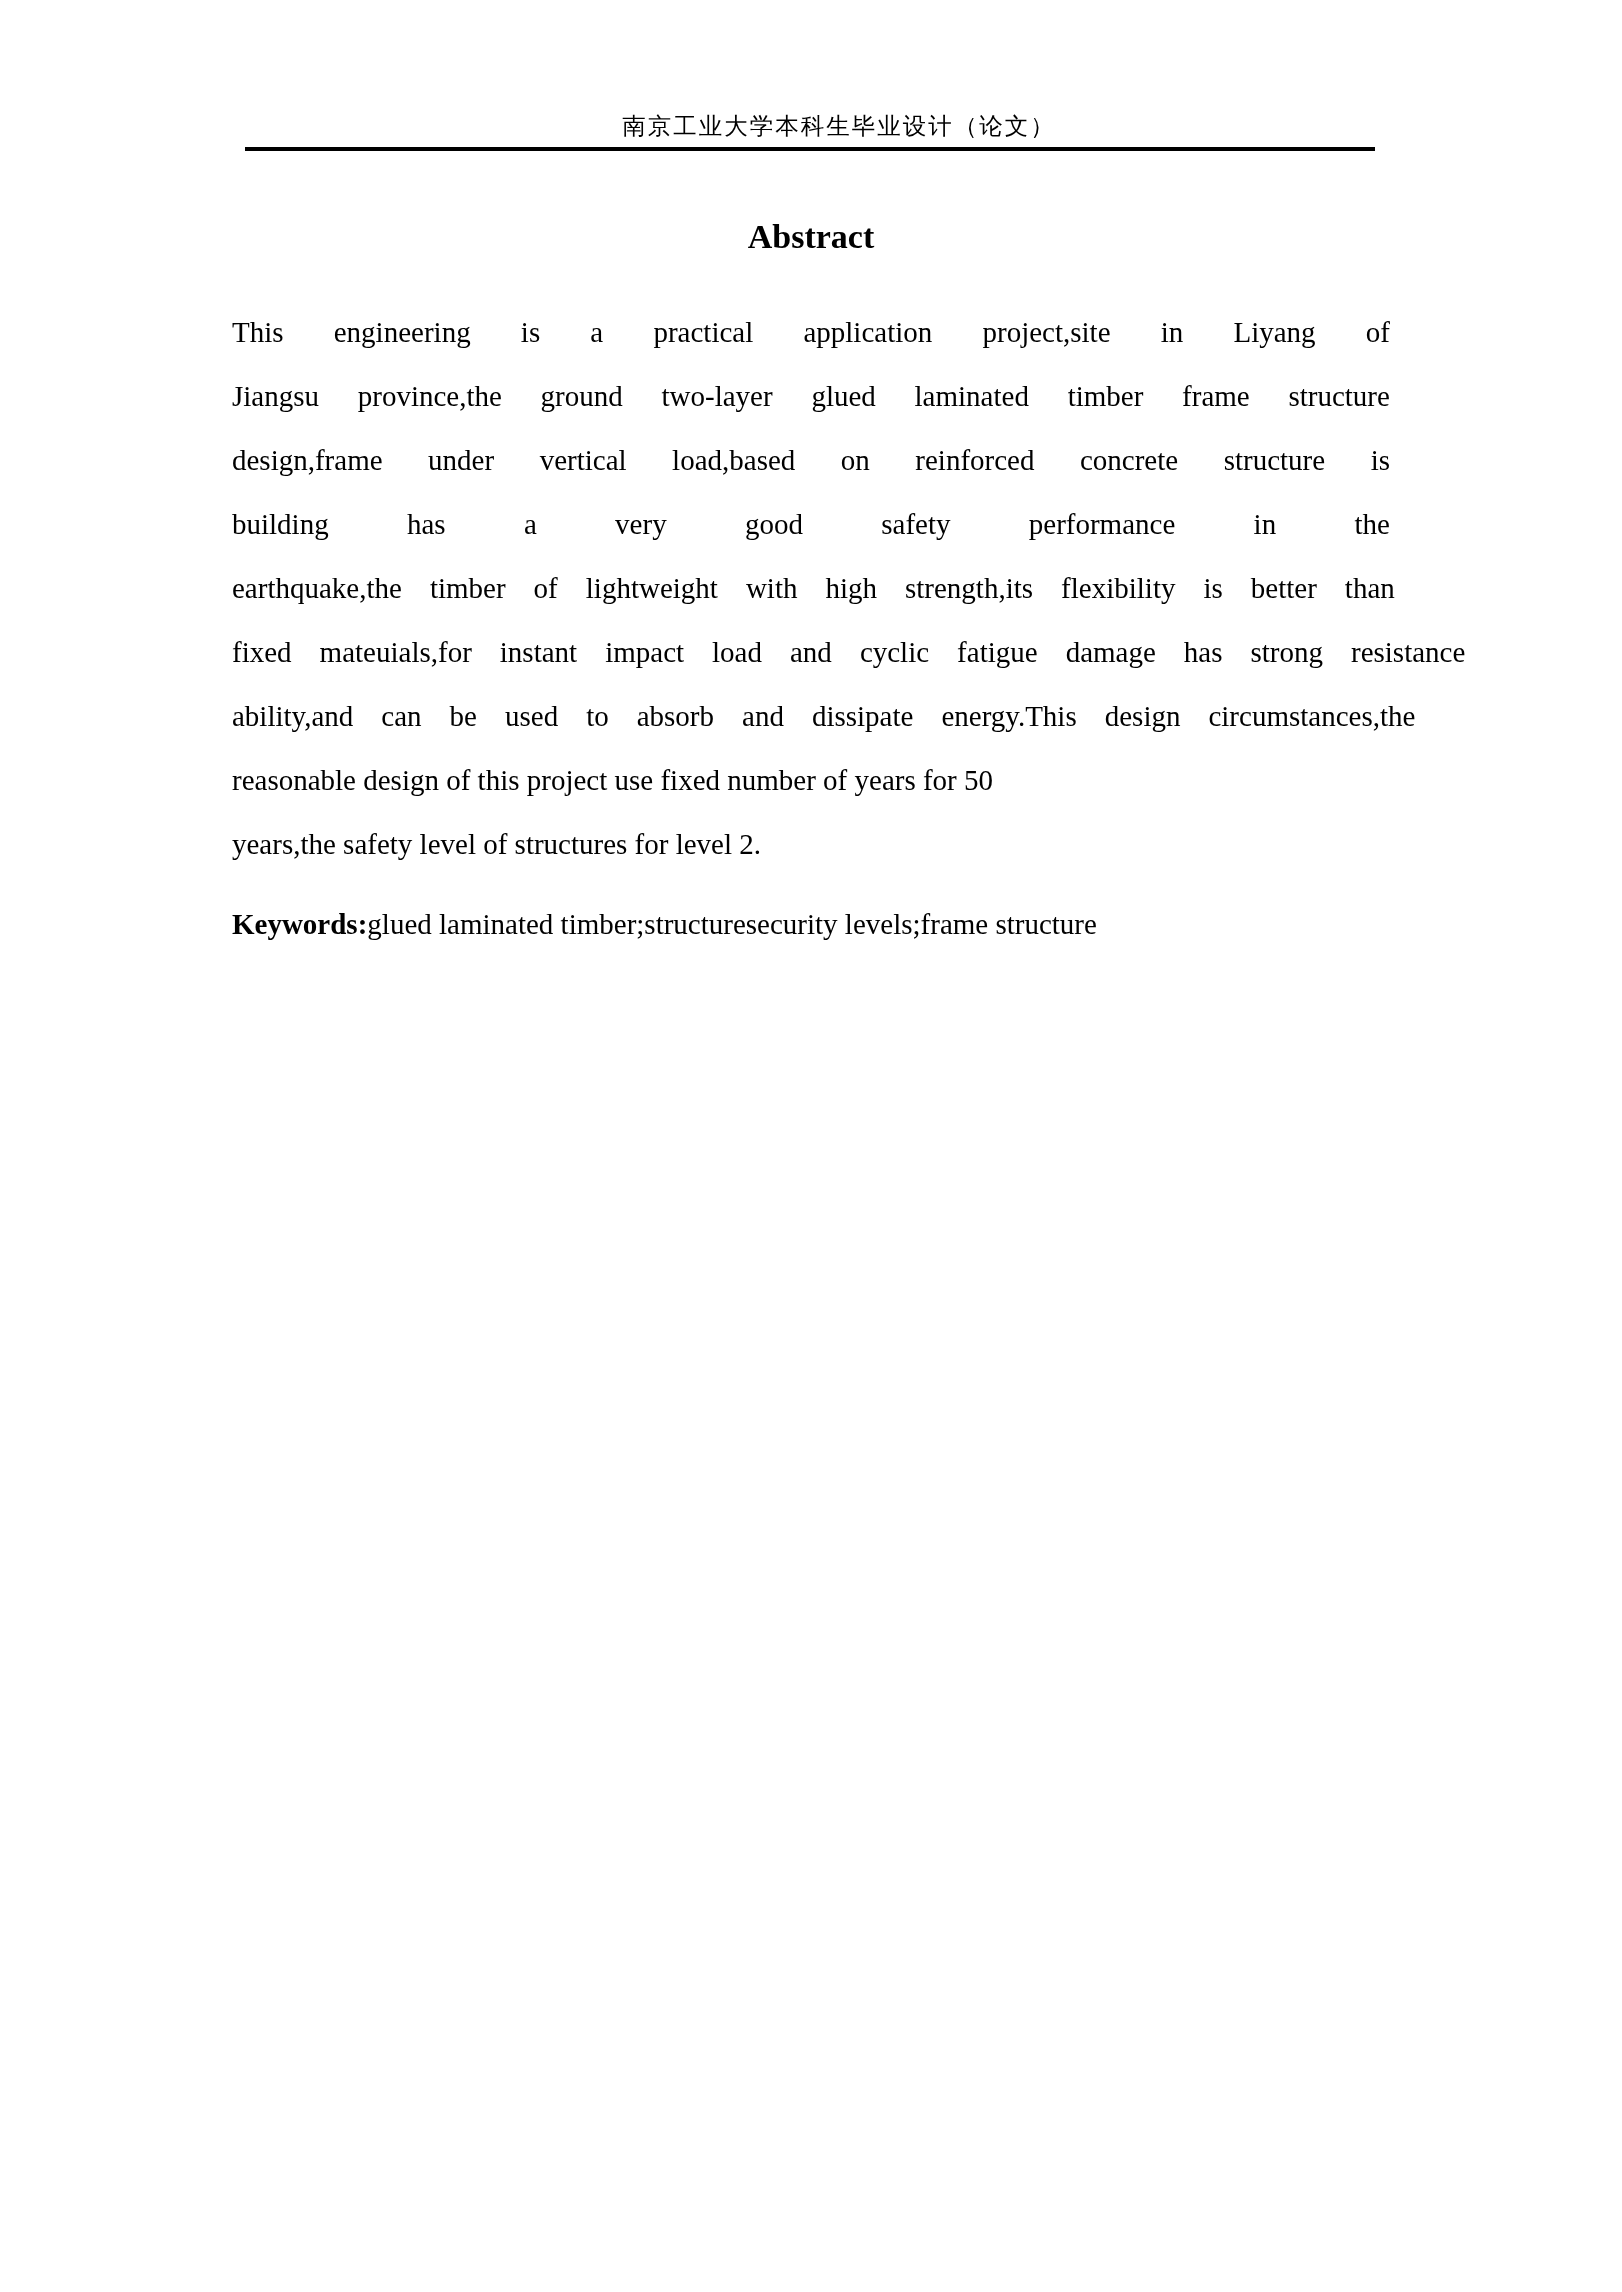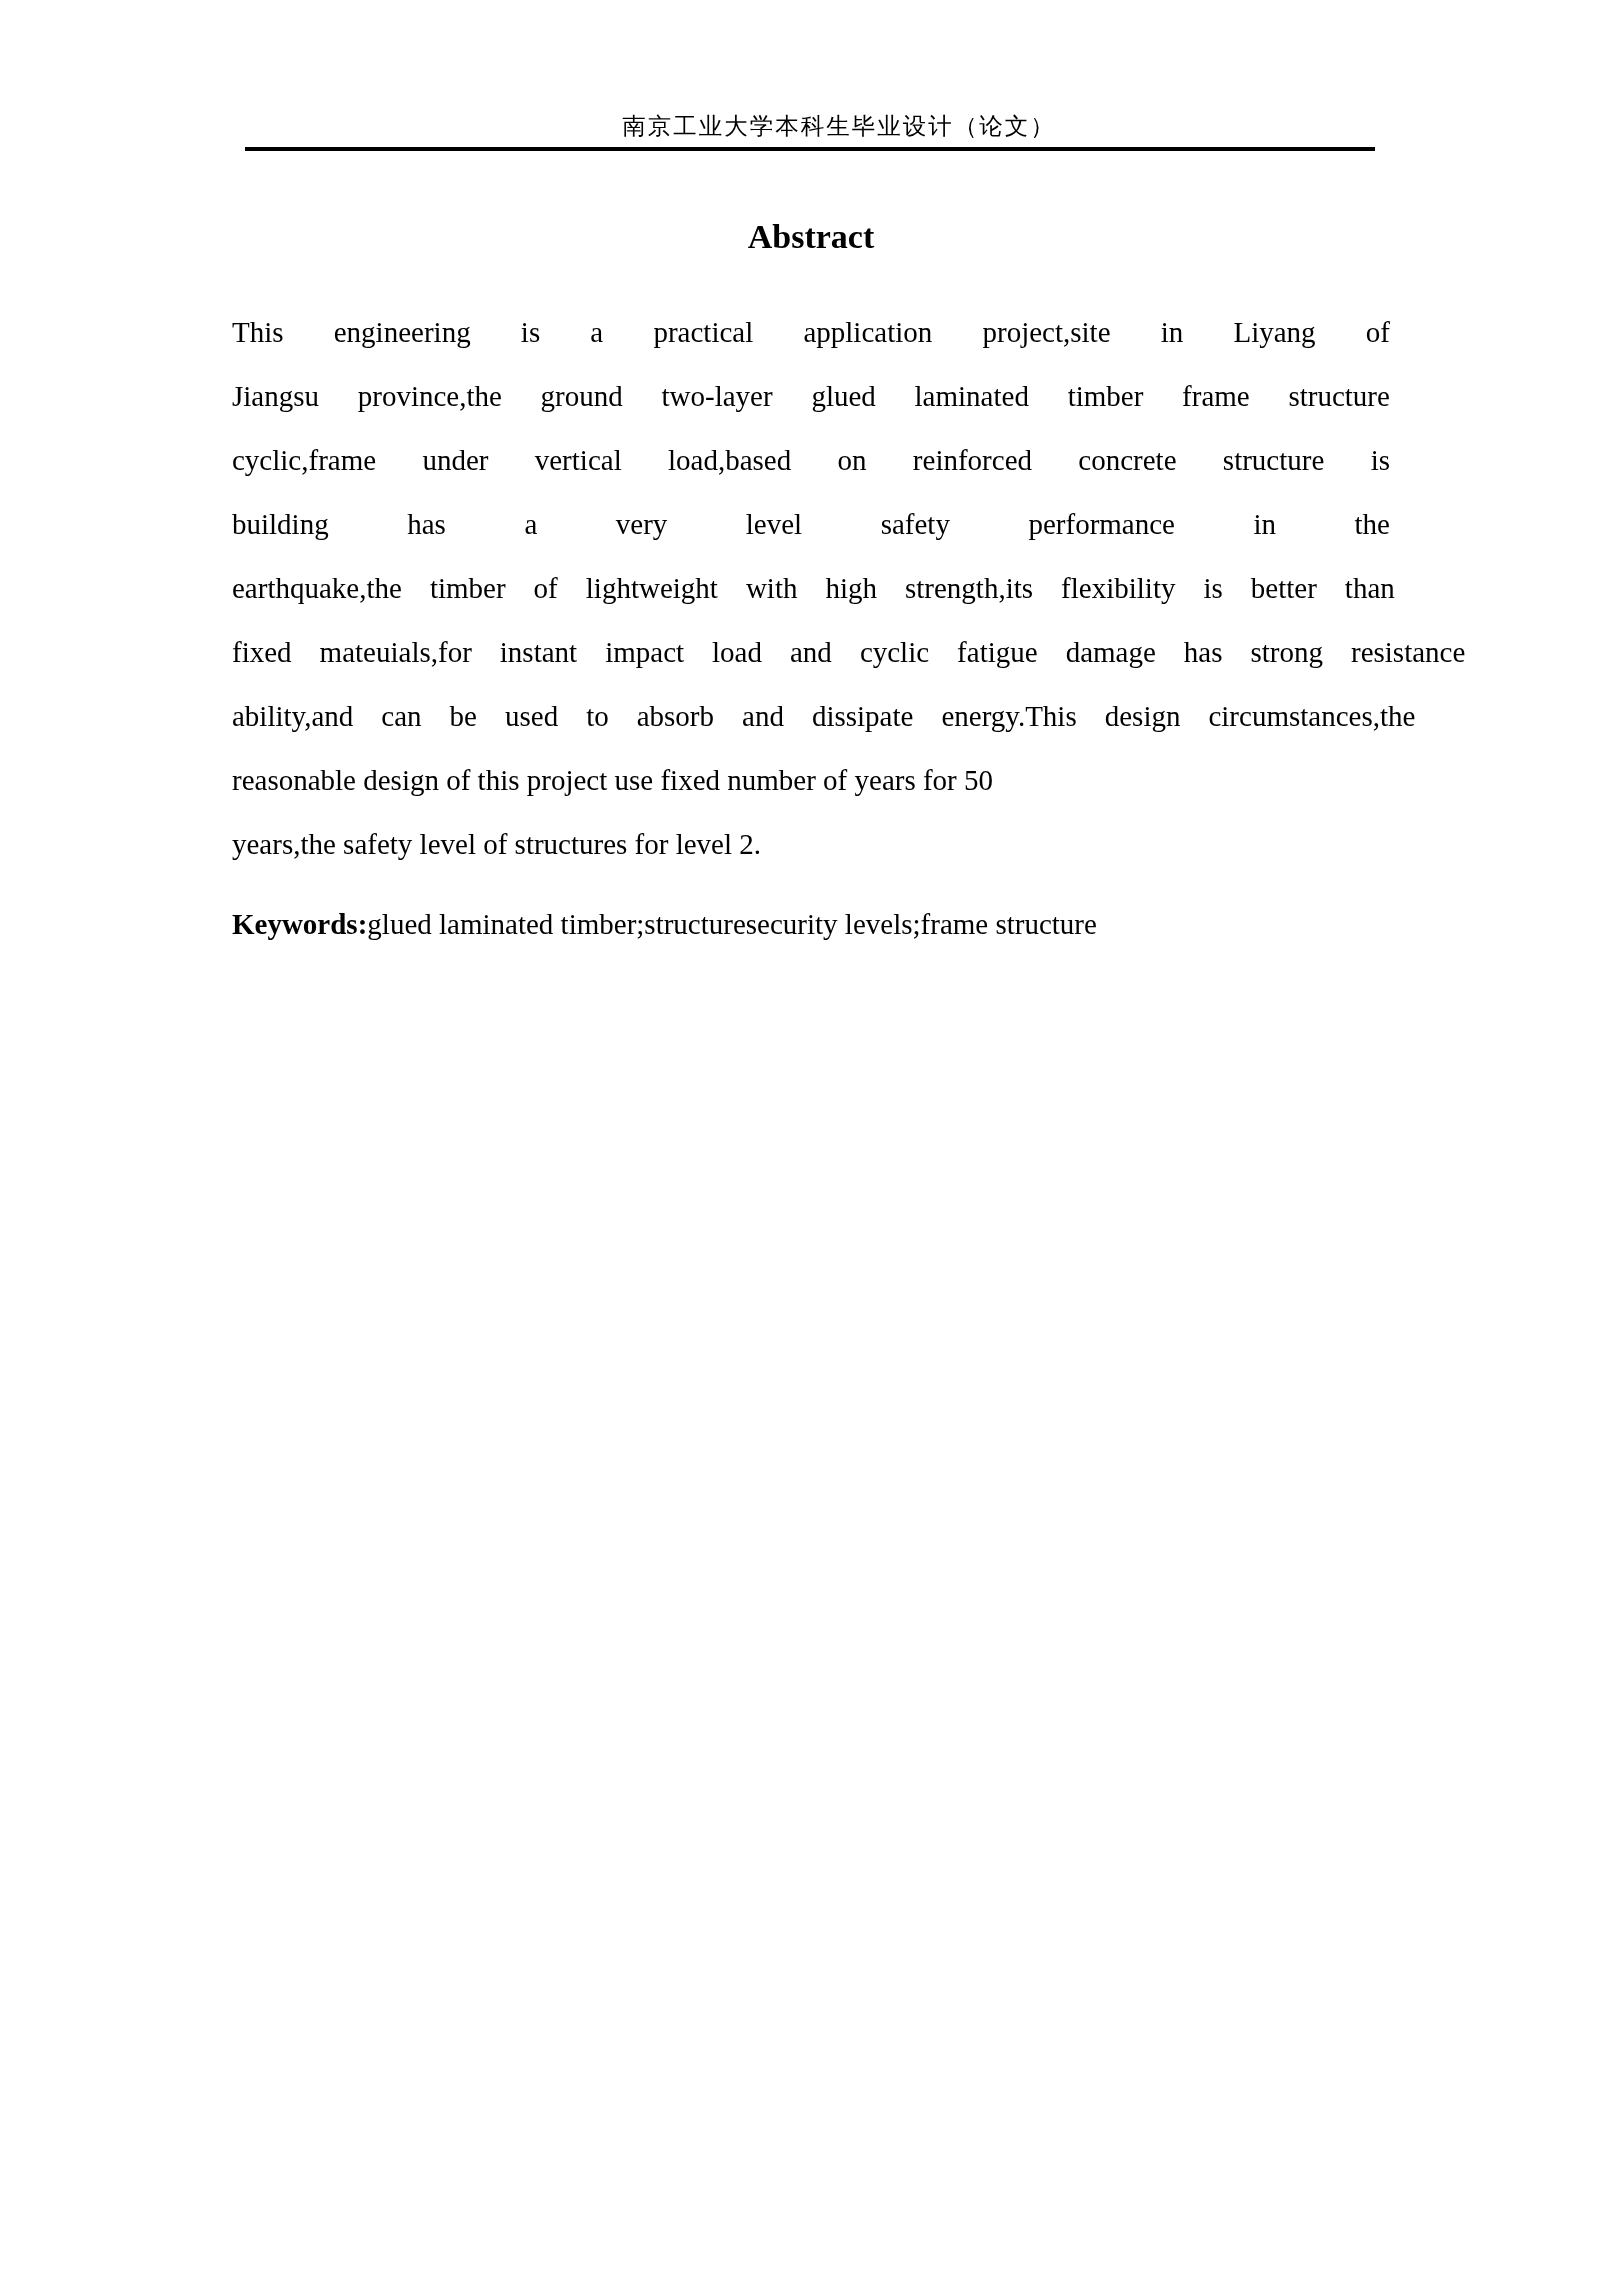--- a/index.html
+++ b/index.html
@@ -120,36 +120,36 @@
           <span>province,the</span>
           <span>ground</span>
           <span>two-layer</span>
           <span>glued</span>
           <span>laminated</span>
           <span>timber</span>
           <span>frame</span>
           <span>structure</span>
         </div>
         <div class="line just">
-          <span>cyclic,frame</span>
+          <span>design,frame</span>
           <span>under</span>
           <span>vertical</span>
           <span>load,based</span>
           <span>on</span>
           <span>reinforced</span>
           <span>concrete</span>
           <span>structure</span>
           <span>is</span>
         </div>
         <div class="line just">
           <span>building</span>
           <span>has</span>
           <span>a</span>
           <span>very</span>
-          <span>level</span>
+          <span>good</span>
           <span>safety</span>
           <span>performance</span>
           <span>in</span>
           <span>the</span>
         </div>
         <div class="line just">
           <span>earthquake,the</span>
           <span>timber</span>
           <span>of</span>
           <span>lightweight</span>

